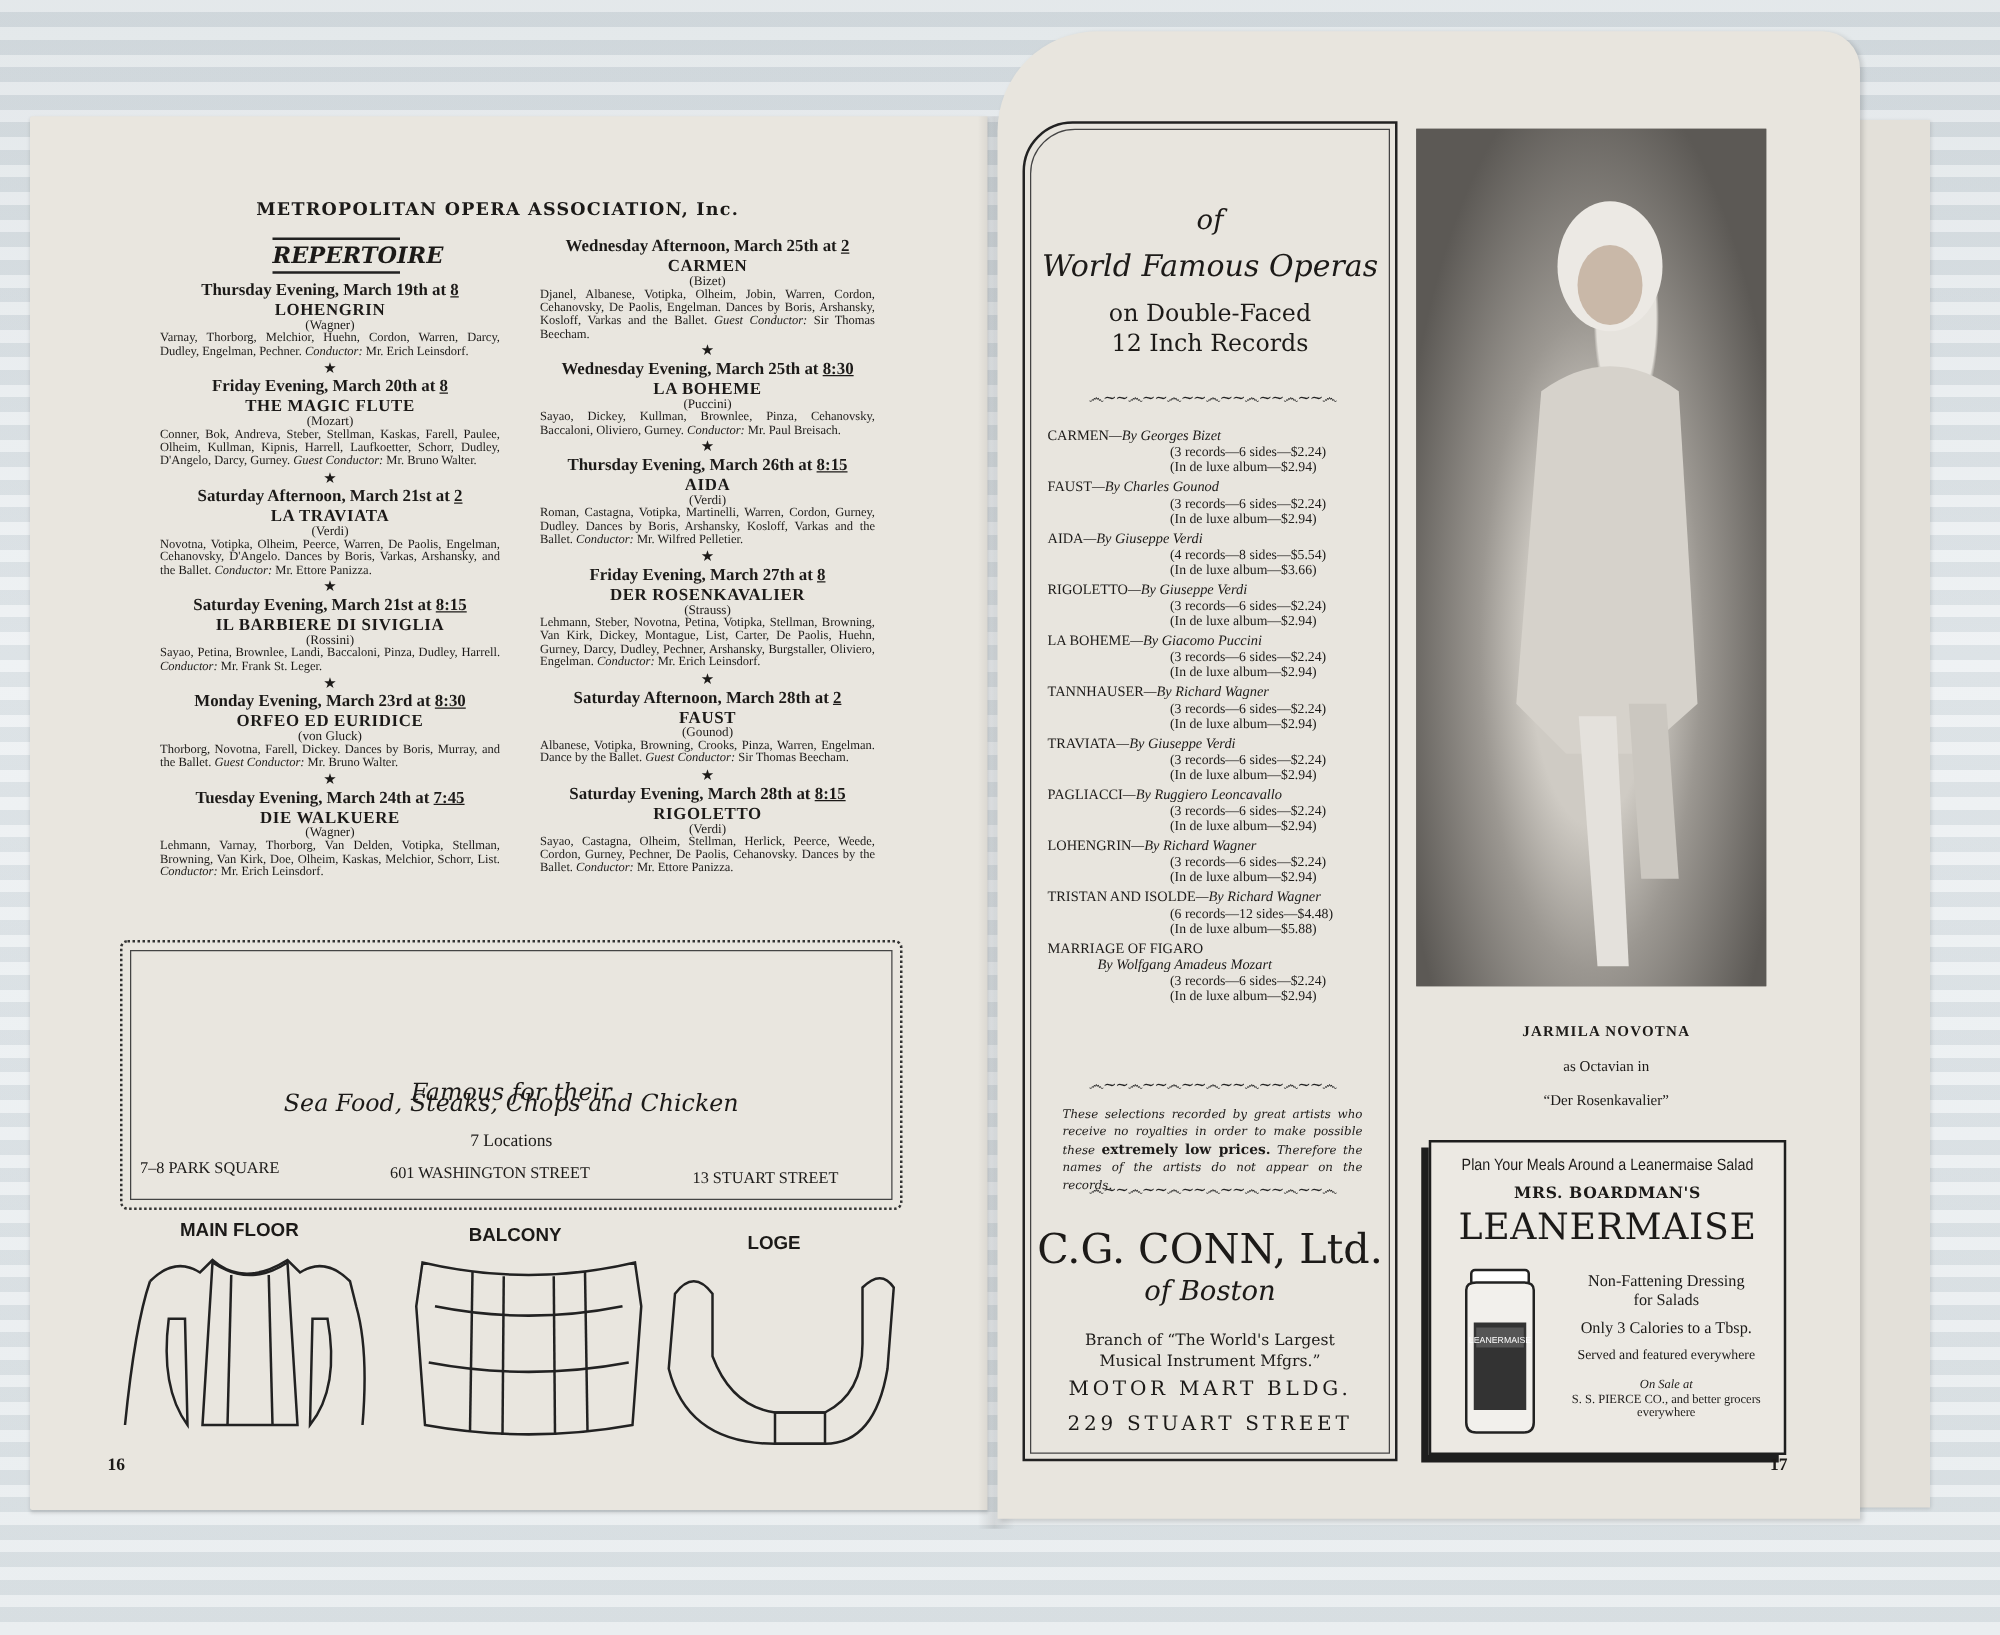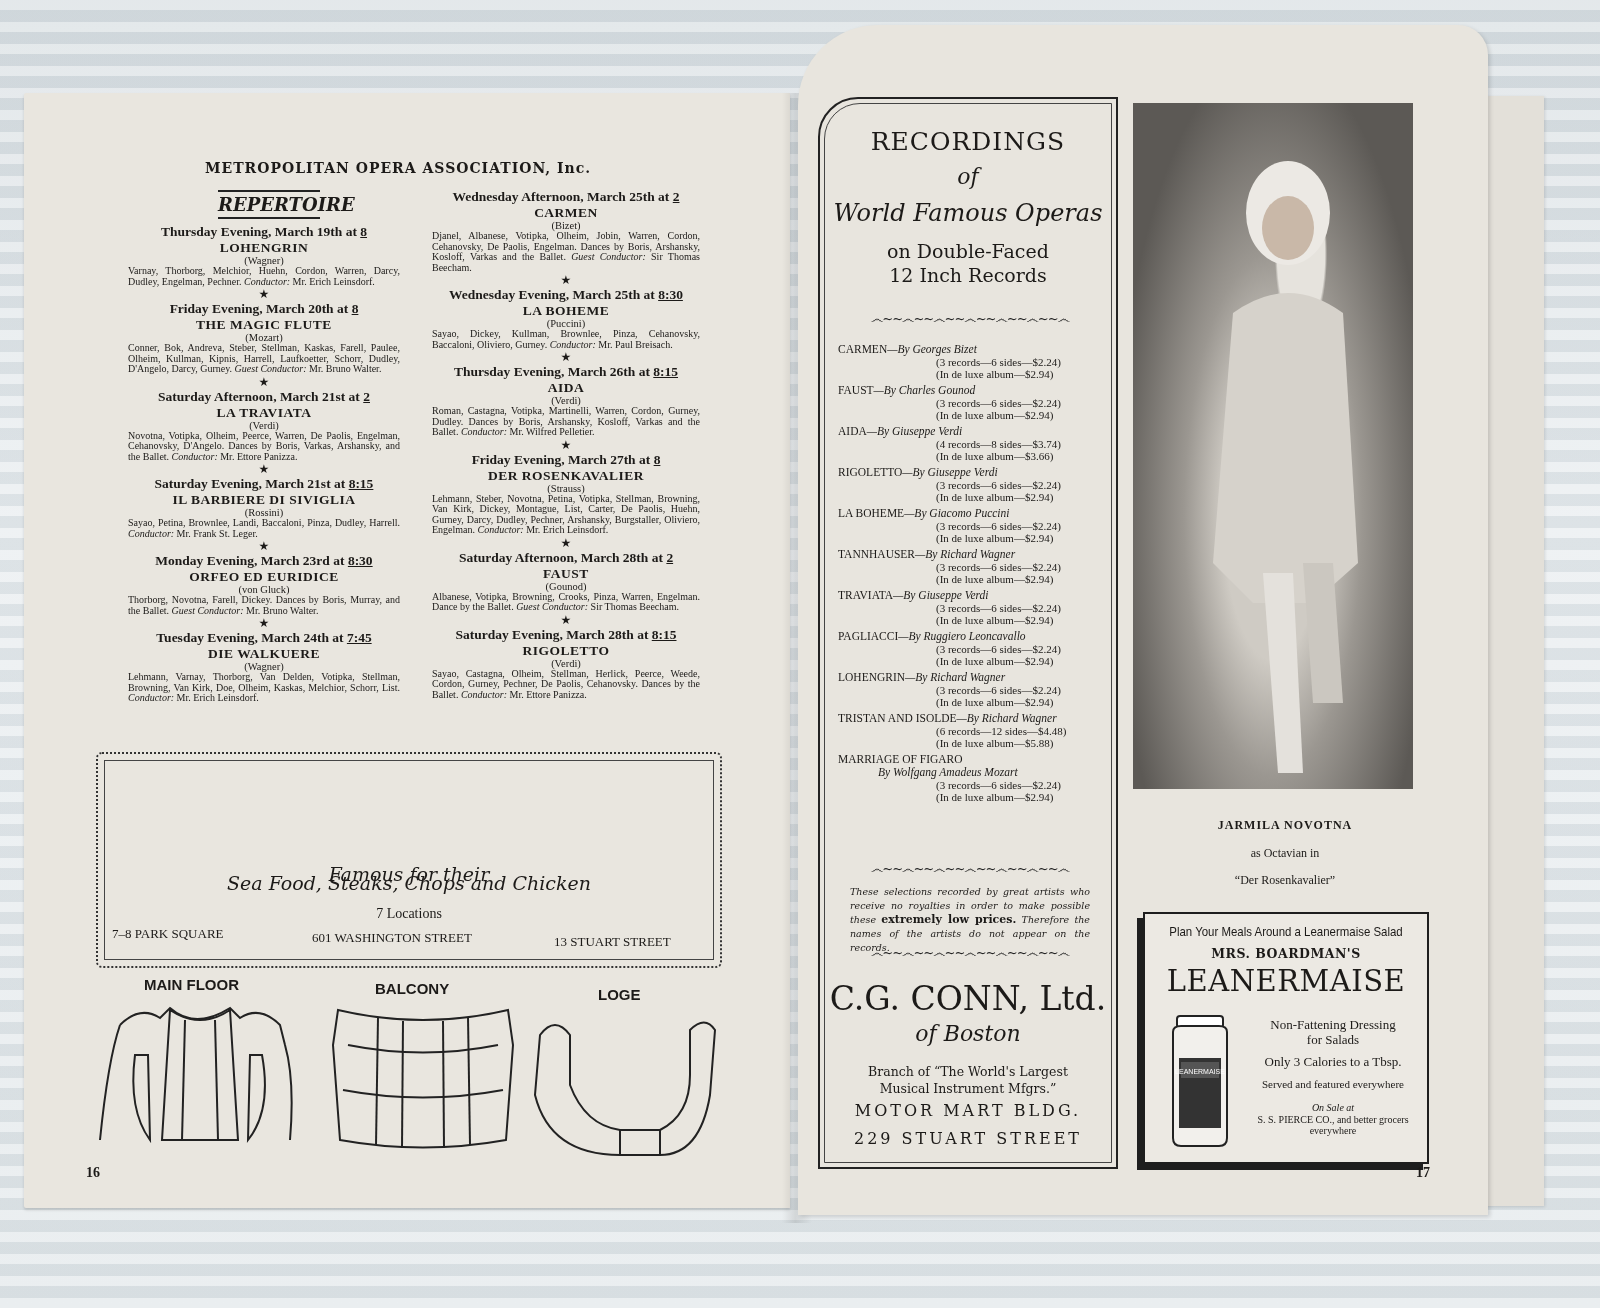--- a/index.html
+++ b/index.html
@@ -222,42 +222,41 @@
   <path d="M30 20 Q45 0 60 20 L60 70 Q75 110 110 115 L150 115 Q180 100 180 60 L180 15 Q195 0 205 15 L200 80 Q190 140 150 140 L110 140 Q40 140 25 80 Z" fill="none" stroke="#222" stroke-width="2"></path>
   <rect x="110" y="115" width="40" height="25" fill="none" stroke="#222" stroke-width="2"></rect>
 </svg>
 
 <div class="page-num" style="left:86px;top:1165px;">16</div>
 
 <div class="page page-right"></div>
 
 <div class="rec-box">
   <div class="inner"></div>
-  <div class="rec-title rec-h1">RECORDINGS</div>
   <div class="rec-title rec-of">of</div>
   <div class="rec-title rec-wf">World Famous Operas</div>
   <div class="rec-title rec-on">
     <div>on Double-Faced</div>
     <div>12 Inch Records</div>
   </div>
   <div class="scroll-orn" style="top:212px;">෴~~෴~~෴~~෴~~෴~~෴~~෴</div>
   <div class="rec-list" id="recList">
       <div class="rec-item">
         <div class="rec-name"><span>CARMEN</span><i>—By Georges Bizet</i></div>
         <div class="rec-price">(3 records—6 sides—$2.24)</div>
         <div class="rec-price">(In de luxe album—$2.94)</div>
       </div>
       <div class="rec-item">
         <div class="rec-name"><span>FAUST</span><i>—By Charles Gounod</i></div>
         <div class="rec-price">(3 records—6 sides—$2.24)</div>
         <div class="rec-price">(In de luxe album—$2.94)</div>
       </div>
       <div class="rec-item">
         <div class="rec-name"><span>AIDA</span><i>—By Giuseppe Verdi</i></div>
-        <div class="rec-price">(4 records—8 sides—$3.74)</div>
+        <div class="rec-price">(4 records—8 sides—$5.54)</div>
         <div class="rec-price">(In de luxe album—$3.66)</div>
       </div>
       <div class="rec-item">
         <div class="rec-name"><span>RIGOLETTO</span><i>—By Giuseppe Verdi</i></div>
         <div class="rec-price">(3 records—6 sides—$2.24)</div>
         <div class="rec-price">(In de luxe album—$2.94)</div>
       </div>
       <div class="rec-item">
         <div class="rec-name"><span>LA BOHEME</span><i>—By Giacomo Puccini</i></div>
         <div class="rec-price">(3 records—6 sides—$2.24)</div>

